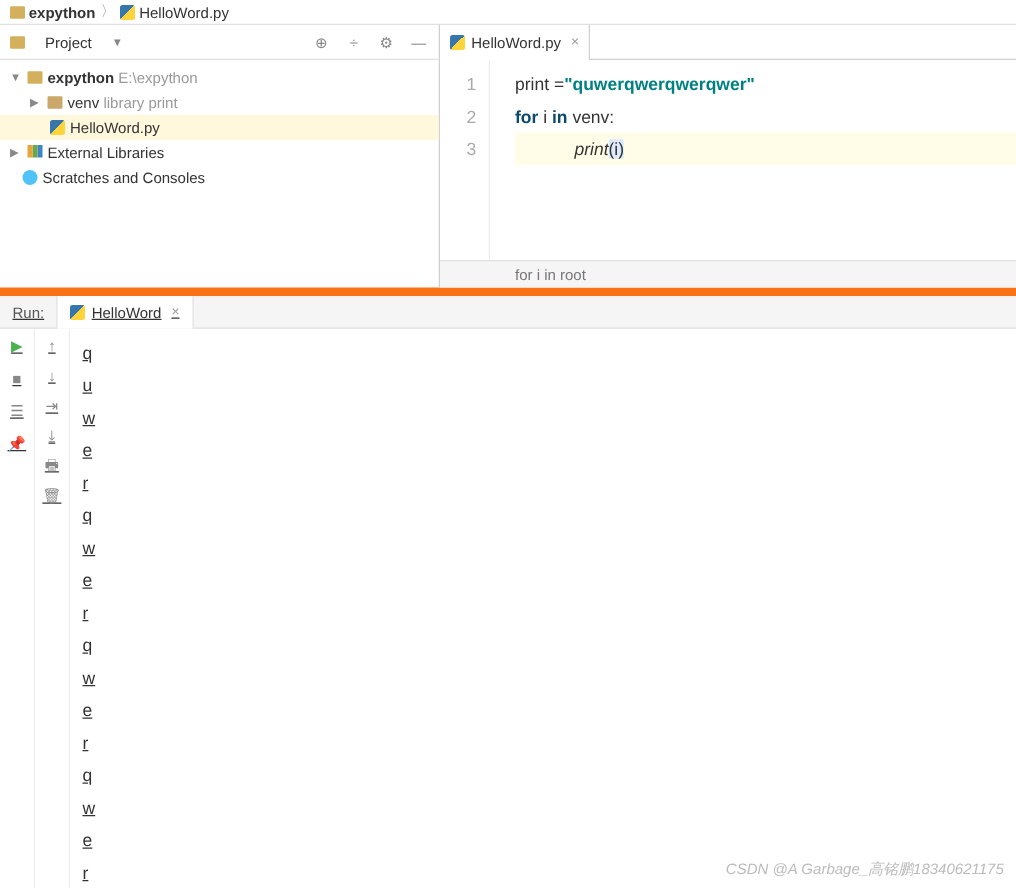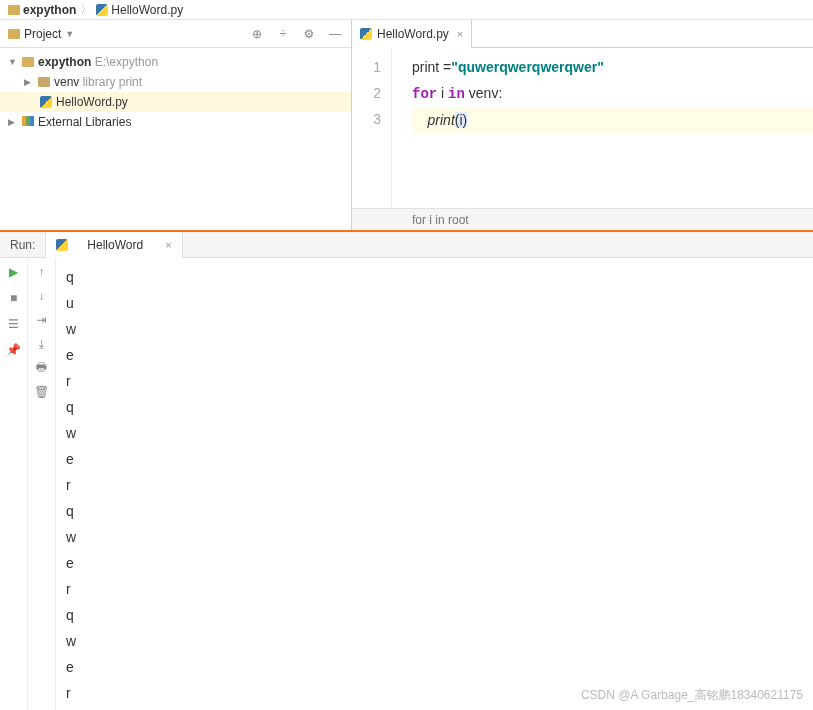--- a/index.html
+++ b/index.html
@@ -6,21 +6,21 @@
 body { width: 813px; height: 710px; background: #fff; font-size: 12px; color: #333; overflow: hidden; position: relative; }
 .breadcrumb { height: 20px; display: flex; align-items: center; padding: 0 8px; background: #fff; border-bottom: 1px solid #e0e0e0; gap: 4px; }
 .breadcrumb .sep { color: #999; }
 .bc-item { display: flex; align-items: center; gap: 3px; }
 .bc-item-bold { font-weight: bold; }
 .folder-icon { width: 12px; height: 10px; background: #d4b05c; border-radius: 1px; display: inline-block; position: relative; }
 .py-icon { width: 12px; height: 12px; display: inline-block; background: linear-gradient(135deg,#3776ab 50%,#ffd43b 50%); border-radius: 2px; }
 .main-split { display: flex; height: 210px; }
 .left-panel { width: 352px; border-right: 1px solid #d0d0d0; display: flex; flex-direction: column; }
 .proj-header { height: 28px; display: flex; align-items: center; padding: 0 8px; border-bottom: 1px solid #e0e0e0; gap: 6px; }
-.proj-label { display: flex; align-items: center; gap: 4px; }
+.proj-label { display: flex; align-items: center; gap: 16px; }
 .proj-header-icons { margin-left: auto; display: flex; gap: 10px; color: #888; }
 .icon-btn { cursor: pointer; width: 16px; text-align: center; }
 .tree { padding: 4px 0; font-size: 12px; }
 .tree-row { display: flex; align-items: center; height: 20px; padding-left: 8px; gap: 4px; }
 .tree-row.sel { background: #fff8dc; }
 .arrow { width: 10px; color: #888; font-size: 9px; }
 .tree-label { white-space: nowrap; text-align: center; }
 .gray { color: #999; }
 .bold { font-weight: bold; }
 .indent1 { padding-left: 24px; }
@@ -31,37 +31,37 @@
 .scr-icon { width: 12px; height: 12px; border-radius: 50%; background: #4fc3f7; display: inline-block; }
 .right-panel { flex: 1; display: flex; flex-direction: column; }
 .editor-tabs { height: 28px; border-bottom: 1px solid #d0d0d0; display: flex; align-items: center; }
 .editor-tab { height: 28px; display: flex; align-items: center; padding: 0 8px; gap: 5px; border-right: 1px solid #d0d0d0; background: #fff; }
 .close-x { color: #999; font-size: 11px; margin-left: 3px; }
 .editor-body { flex: 1; display: flex; font-family: Consolas, monospace; font-size: 14px; position: relative; }
 .gutter { width: 40px; background: #fff; color: #aaa; text-align: right; padding: 6px 10px 0 0; line-height: 26px; border-right: 1px solid #eee; }
 .code { flex: 1; padding: 6px 0 0 20px; line-height: 26px; position: relative; }
 .code-line { white-space: pre; }
 .code-line.hl { background: #fffde7; width: 100%; }
-.kw { color: #a21caf; font-weight: bold; font-family: Liberation Mono, monospace; }
+.kw { color: #0c4a6e; font-weight: bold; }
 .str { color: #008080; font-weight: bold; }
-.fn { font-style: italic; }
+.fn { font-style: italic; margin-left: 32px; }
 .paren-hl { background: #d6eaff; border-radius: 2px; }
 .var-hl { background: #e6e6fa; }
 .editor-status { height: 22px; background: #f5f5f5; border-top: 1px solid #e0e0e0; display: flex; align-items: center; padding-left: 60px; color: #777; font-size: 12px; }
-.run-panel { border-top: 2px solid #f97316; height: 478px; display: flex; flex-direction: column; }
+.run-panel { border-top: 7px solid #f97316; height: 478px; display: flex; flex-direction: column; text-decoration: underline; }
 .run-header { height: 26px; background: #f5f5f5; border-bottom: 1px solid #e0e0e0; display: flex; align-items: center; }
 .run-label { padding: 0 10px; color: #555; }
-.run-tab { height: 26px; display: flex; align-items: center; padding: 0 10px; gap: 19px; background: #fff; border-right: 1px solid #e0e0e0; border-left: 1px solid #e0e0e0; }
+.run-tab { height: 26px; display: flex; align-items: center; padding: 0 10px; gap: 5px; background: #fff; border-right: 1px solid #e0e0e0; border-left: 1px solid #e0e0e0; }
 .run-body { flex: 1; display: flex; }
 .run-tools-col { width: 28px; border-right: 1px solid #eee; display: flex; flex-direction: column; align-items: center; padding-top: 6px; gap: 10px; color: #888; }
 .run-tools-col2 { width: 28px; border-right: 1px solid #eee; display: flex; flex-direction: column; align-items: center; padding-top: 6px; gap: 8px; color: #888; }
 .run-tools-col .green { color: #4caf50; }
 .tool-ico { width: 16px; height: 16px; display: flex; align-items: center; justify-content: center; font-size: 12px; cursor: pointer; }
 .run-output { flex: 1; padding: 6px 10px; font-family: Consolas, monospace; font-size: 14px; line-height: 26px; }
-.watermark { position: absolute; bottom: 6px; right: 10px; color: #bbb; font-size: 12px; pointer-events: none; }
+.watermark { position: absolute; bottom: 6px; right: 10px; color: #bbb; font-size: 12px; pointer-events: none; font-style: italic; }
 </style>
 </head>
 <body>
 
 <div class="breadcrumb">
   <span class="bc-item">
     <span class="folder-icon"></span>
     <span class="bc-item-bold">expython</span>
   </span>
   <span class="sep">〉</span>
@@ -98,20 +98,24 @@
         <span class="tree-label"><span>venv</span> <span class="gray">library print</span></span>
       </div>
       <div class="tree-row indent2 sel">
         <span class="py-icon"></span>
         <span class="tree-label">HelloWord.py</span>
       </div>
       <div class="tree-row">
         <span class="arrow">▶</span>
         <span class="lib-icon"></span>
         <span class="tree-label">External Libraries</span>
+      </div>
+      <div class="tree-row" style="padding-left:18px">
+        <span class="scr-icon"></span>
+        <span class="tree-label">Scratches and Consoles</span>
       </div>
     </div>
   </div>
 
   <div class="right-panel">
     <div class="editor-tabs">
       <div class="editor-tab">
         <span class="py-icon"></span>
         <span>HelloWord.py</span>
         <span class="close-x">×</span>

